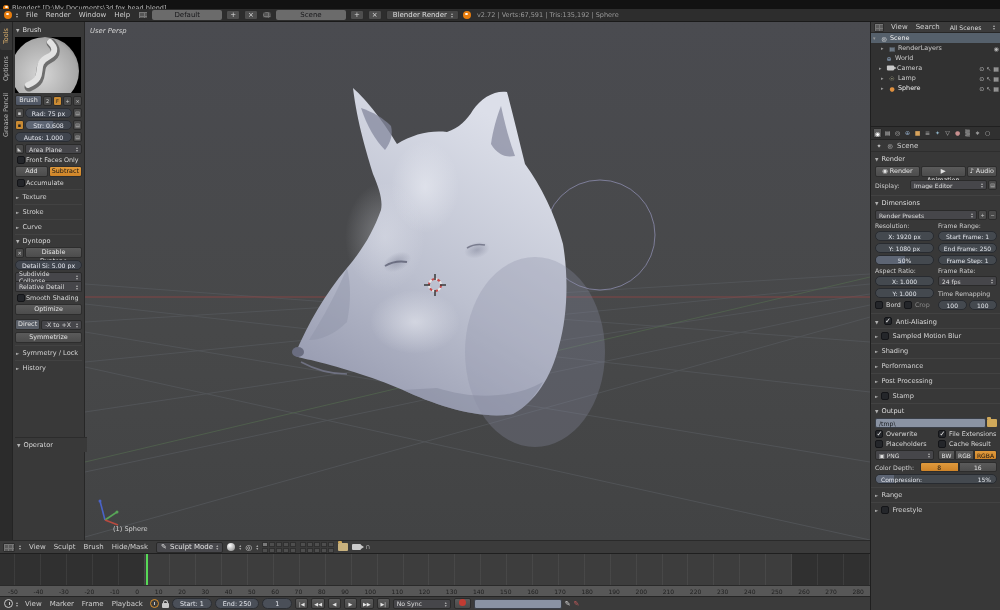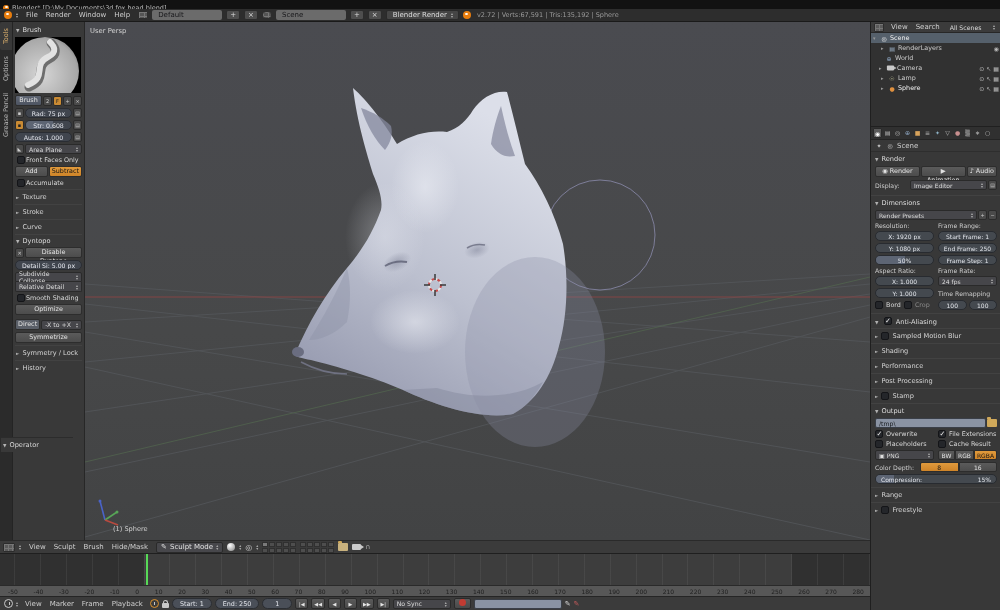--- a/index.html
+++ b/index.html
@@ -8,21 +8,21 @@
 
   
   #titlebar { position:absolute; left:0; top:0; width:1000px; height:15px; background:#121212;
     display:flex; align-items:center; gap:3px; padding-left:3px; color:#b8b8b8; font-size:6.5px; }
   .blogo { width:6px; height:6px; border-radius:50%; background:#e87d0d; position:relative; }
   .blogo::after { content:""; position:absolute; left:1.5px; top:1.5px; width:3px; height:2px; border-radius:50%; background:#fff; }
   #infobar { position:absolute; left:0; top:9px; width:1000px; height:13px; background:#2d2d2d;
     border-bottom:1px solid #1a1a1a; display:flex; align-items:center; gap:4px; padding:0 4px; }
   .menu-item { padding:0 4px; color:#cfcfcf; }
   .wfield { background:#6b6b6b; color:#17171a; border-radius:2px; height:10px; line-height:10px;
-    padding:0 6px; min-width:70px; }
+    padding:0 6px; min-width:70px;text-align:center; }
   .tinybtn { background:#4e4e4e; border:1px solid #2c2c2c; border-radius:2px; height:10px;
     line-height:8px; padding:0 3px; color:#ddd; }
   .engine { background:#454545; border:1px solid #2a2a2a; border-radius:2px; height:10px;
     line-height:9px; padding:0 5px 0 6px; color:#ddd; display:flex; align-items:center; gap:4px;text-align:center; }
   .updn { display:inline-block; line-height:3px; font-size:4px; color:#aaa; }
   .updn::before { content:"▴"; display:block; } .updn::after { content:"▾"; display:block; }
   .stats { color:#9a9a9a; font-size:6.5px; margin-left:2px; }
   .layicon { width:10px; height:8px; background:#555; border:1px solid #2c2c2c; border-radius:1px;
     background-image:linear-gradient(#777 1px, transparent 1px), linear-gradient(90deg,#777 1px, transparent 1px);
     background-size:5px 4px; }
@@ -52,26 +52,26 @@
   .microbtn { width:9px; height:10px; background:#4a4a4a; border:1px solid #2b2b2b; border-radius:2px;
     color:#ccc; font-size:5px; text-align:center; line-height:9px; }
   .microbtn.orange { background:#c98a33; color:#222; }
   .drop { background:#46464a; border:1px solid #2a2a2a; border-radius:2px; height:10px;
     display:flex; align-items:center; padding:0 3px; color:#ddd; font-size:6.2px; flex:1; gap:2px; }
   .drop .lbl { flex:1; }
   .cb { width:8px; height:8px; background:#24262a; border:1px solid #141518; border-radius:2px;
     position:relative; flex:0 0 8px; }
   .cb.on::after { content:"✓"; position:absolute; left:0.5px; top:-1.5px; color:#e9e9e9; font-size:7px; }
   .cbl { font-size:6.4px; color:#d8d8d8; }
-  #operator { position:absolute; left:1px; top:415px; width:72px; border-top:1px solid #2c2c2c;
+  #operator { position:absolute; left:15px; top:415px; width:72px; border-top:1px solid #2c2c2c;
     padding:3px 2px; font-size:6.6px; color:#d8d8d8; background:#393939;}
   .op-head::before { content:"▼"; }
 
   #viewport { position:absolute; left:85px; top:0; width:785px; height:518px; overflow:hidden; }
-  #view-label { position:absolute; left:5px; top:5px; color:#d4d4d4; font-size:6.8px; }
+  #view-label { position:absolute; left:5px; top:5px; color:#d4d4d4; font-size:6.8px;font-style:italic; }
   #obj-label { position:absolute; left:28px; top:503px; color:#d0d0d0; font-size:6.6px; }
 
   #vheader { position:absolute; left:0; top:518px; width:870px; height:13px; background:#3b3b3b;
     border-top:1px solid #2a2a2a; display:flex; align-items:center; gap:4px; padding:0 3px; }
   .ed-icon { width:12px; height:9px; background:#5a5a5a; border:1px solid #2c2c2c; border-radius:1px;
     background-image:linear-gradient(#767676 1px, transparent 1px),linear-gradient(90deg,#767676 1px, transparent 1px);
     background-size:4px 4px; }
   .mode-drop { background:#47474b; border:1px solid #2a2a2a; border-radius:2px; height:11px;
     display:flex; align-items:center; gap:3px; padding:0 4px; color:#e0e0e0; }
   .sphere-ico { width:8px; height:8px; border-radius:50%; background:radial-gradient(circle at 35% 30%, #fff, #9a9a9a 80%); }

